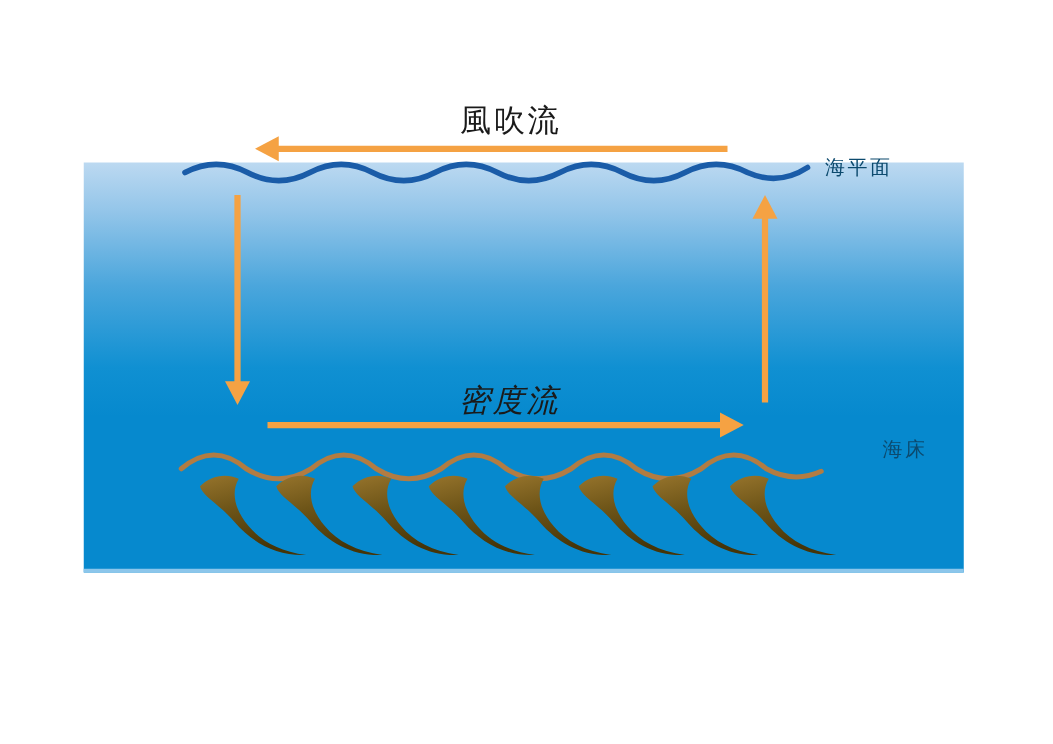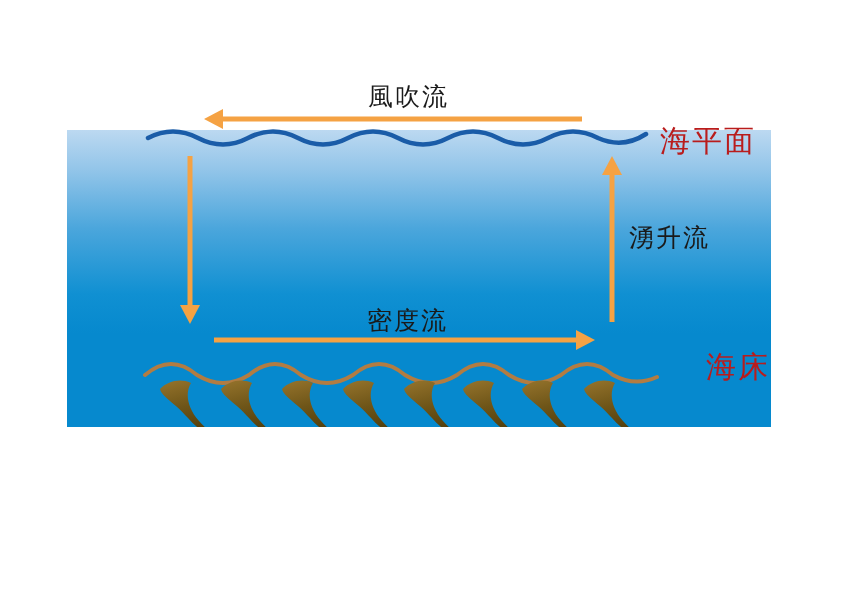--- a/index.html
+++ b/index.html
@@ -4,21 +4,21 @@
 <style>
   html, body {
     margin: 0;
     padding: 0;
     background: #ffffff;
     font-family: "DejaVu Sans", sans-serif;
   }
   .canvas {
     position: relative;
     width: 842px;
-    height: 427px;
+    height: 595px;
     background: #ffffff;
     overflow: hidden;
   }
   .canvas svg {
     position: absolute;
     left: 0;
     top: 0;
   }
   .lbl {
     position: absolute;
@@ -26,22 +26,22 @@
     line-height: 1;
     letter-spacing: 2px;
     user-select: none;
   }
   .lbl.black {
     color: #1a1a1a;
     font-size: 25px;
     font-weight: 500;
   }
   .lbl.navy {
-    color: #b91c1c;
-    font-size: 30px;
+    color: #0c4a6e;
+    font-size: 16px;
     font-weight: 500;
   }
 </style>
 </head>
 <body>
 
 <div class="canvas">
 
   <svg width="842" height="595" viewBox="0 0 842 595">
     <defs>
@@ -98,19 +98,18 @@
       <line x1="612" y1="322" x2="612" y2="173" stroke="#F5A243" stroke-width="5"></line>
       <polygon points="612,156 602,175 622,175" fill="#F5A243"></polygon>
     </g>
   </svg>
 
   <div class="lbl black" style="left:368px; top:84px;">風吹流</div>
 
   <div class="lbl navy" style="left:660px; top:126px;">海平面</div>
 
 
-  <div class="lbl black" style="left:629px; top:225px;">湧升流</div>
 
-  <div class="lbl black" style="left:367px; top:308px;">密度流</div>
+  <div class="lbl black" style="left:367px; top:308px;font-style:italic;">密度流</div>
 
   <div class="lbl navy" style="left:706px; top:352px;">海床</div>
 
 </div>
 
 </body></html>

